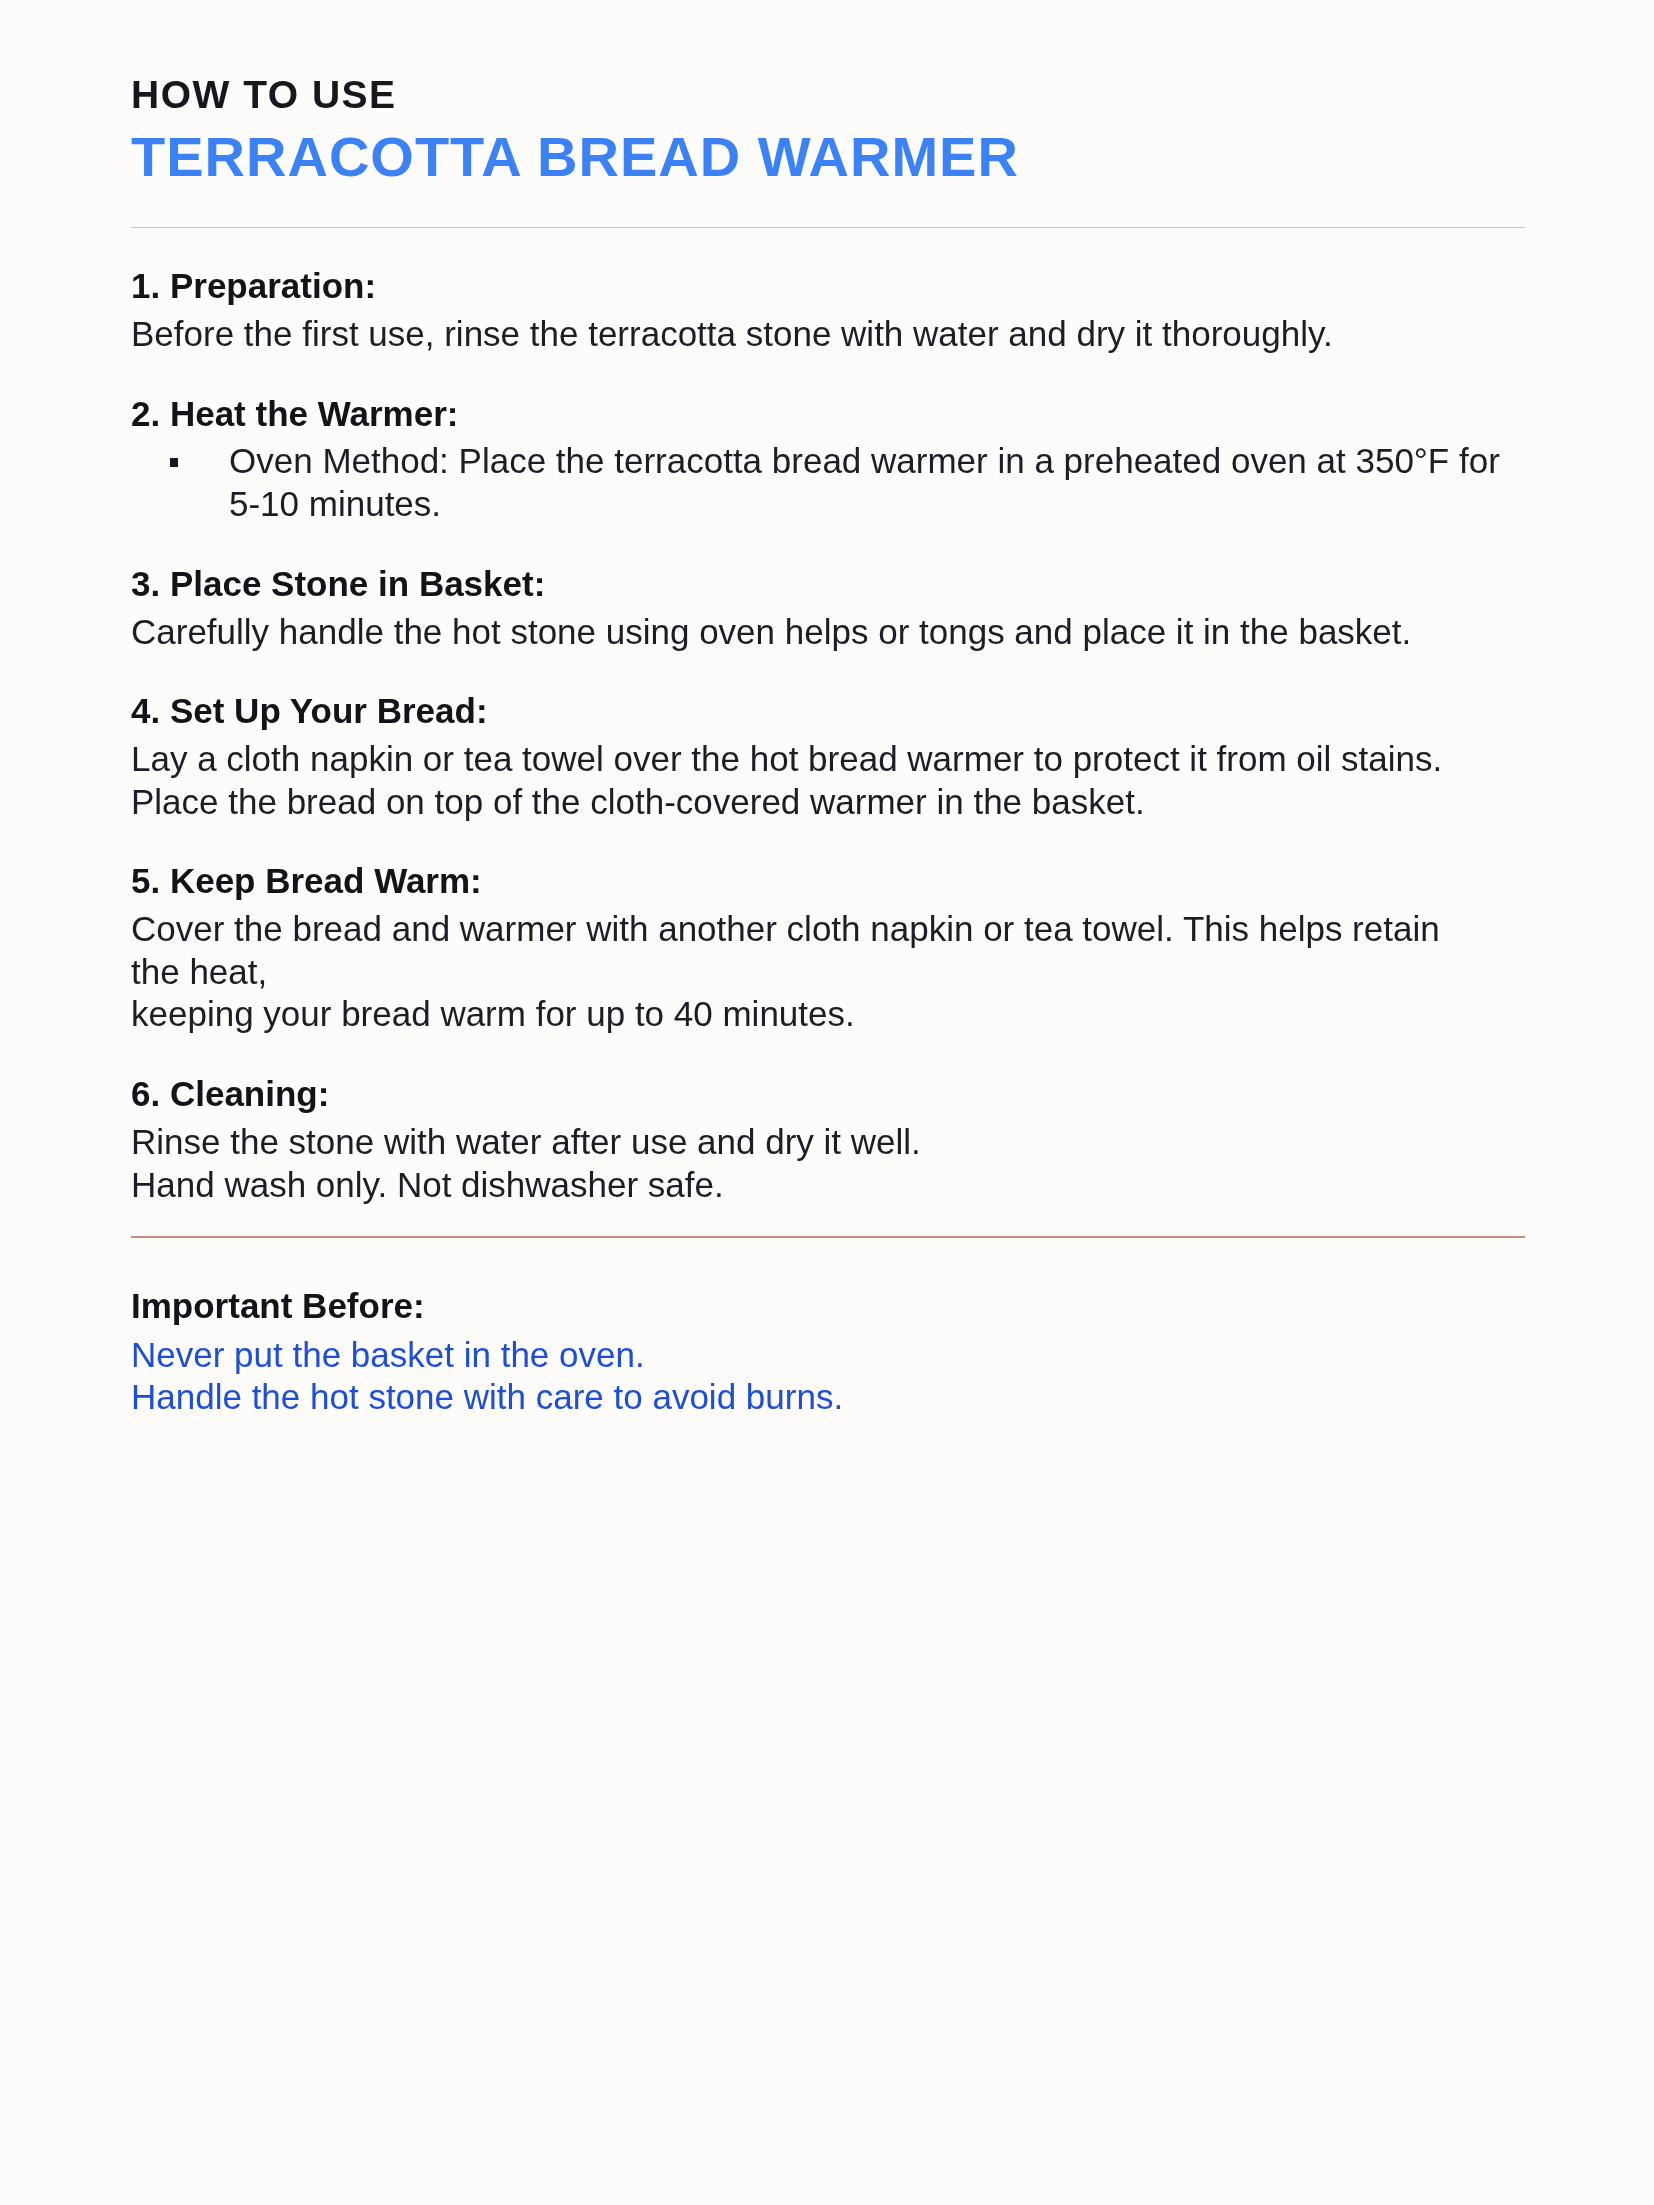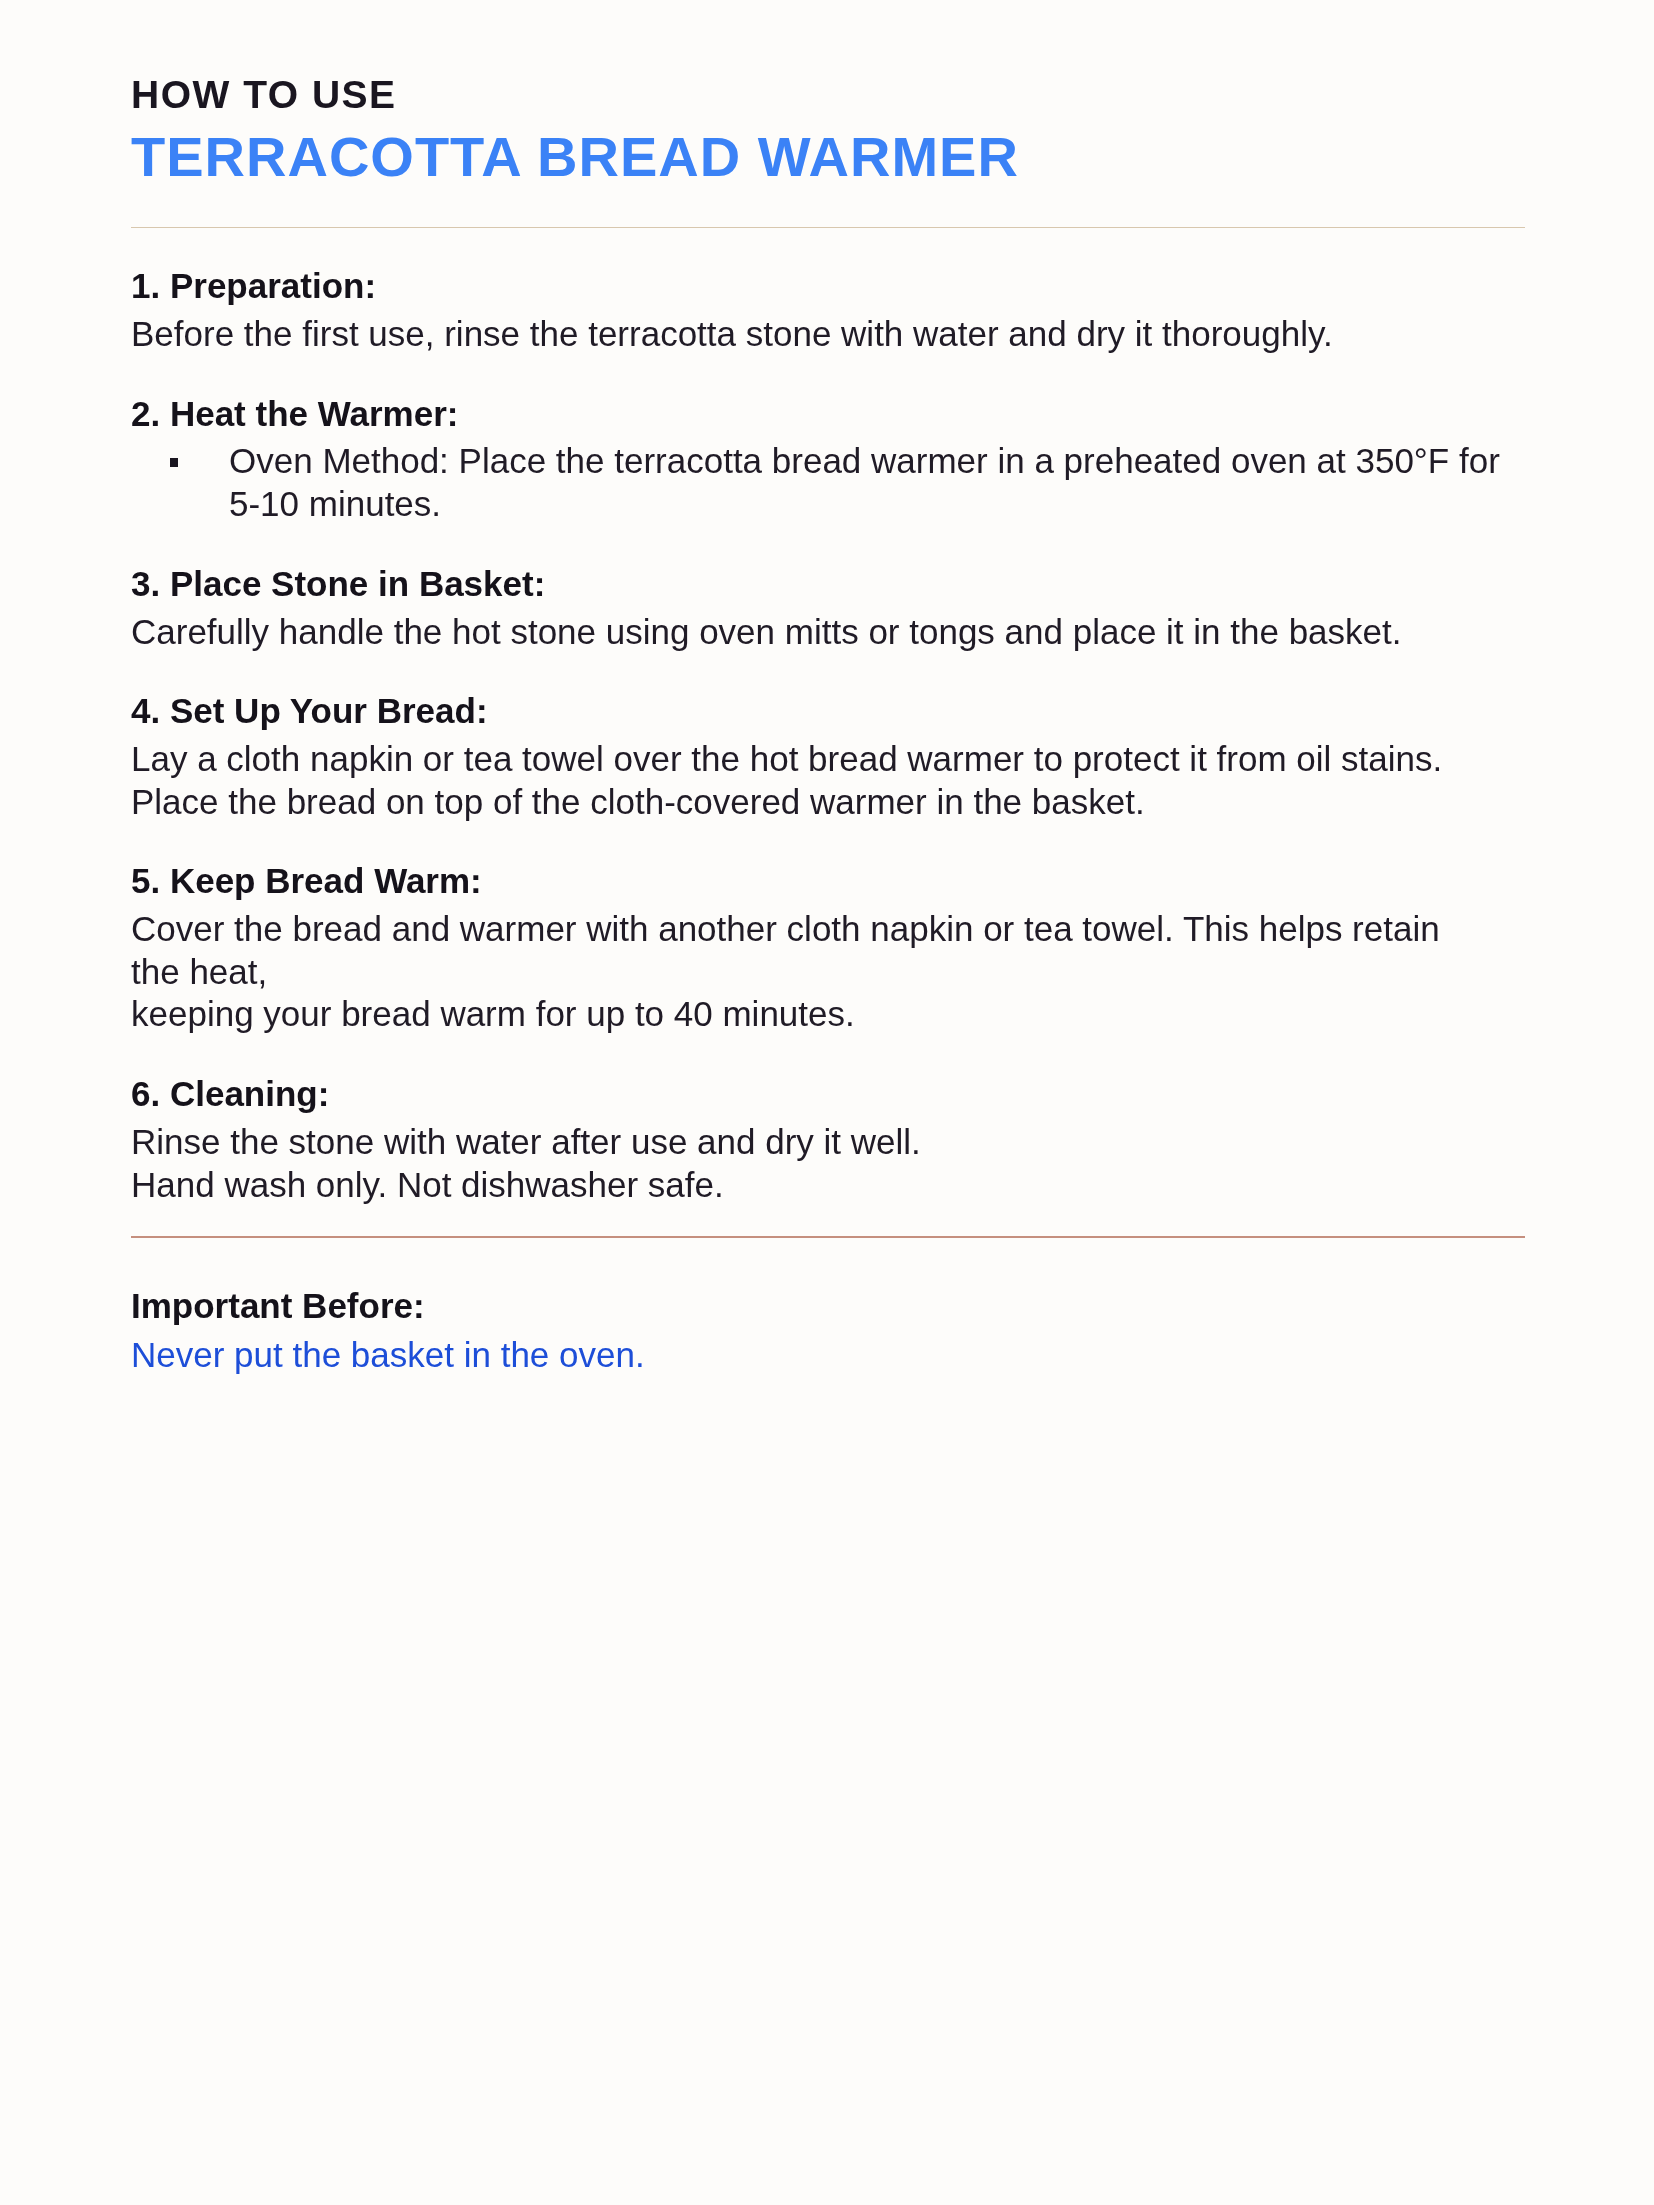--- a/index.html
+++ b/index.html
@@ -127,21 +127,21 @@
     <ul class="bullets">
       <li>
         <span class="sq"></span>
         <span>Oven Method: Place the terracotta bread warmer in a preheated oven at 350°F for 5-10 minutes.</span>
       </li>
     </ul>
   </div>
 
   <div class="section">
     <div class="sec-head">3. Place Stone in Basket:</div>
-    <p class="sec-body">Carefully handle the hot stone using oven mitts or tongs and place it in the basket.</p>
+    <p class="sec-body">Carefully handle the hot stone using oven helps or tongs and place it in the basket.</p>
   </div>
 
   <div class="section">
     <div class="sec-head">4. Set Up Your Bread:</div>
     <p class="sec-body">Lay a cloth napkin or tea towel over the hot bread warmer to protect it from oil stains. Place the bread on top of the cloth-covered warmer in the basket.</p>
   </div>
 
   <div class="section">
     <div class="sec-head">5. Keep Bread Warm:</div>
     <p class="sec-body">Cover the bread and warmer with another cloth napkin or tea towel. This helps retain the heat,</p>
@@ -152,16 +152,17 @@
     <div class="sec-head">6. Cleaning:</div>
     <p class="sec-body">Rinse the stone with water after use and dry it well.</p>
     <p class="sec-body">Hand wash only. Not dishwasher safe.</p>
   </div>
 
   <div class="rule-bottom"></div>
 
   <div class="notes">
     <div class="sec-head">Important Before:</div>
     <div class="line">Never put the basket in the oven.</div>
+    <div class="line">Handle the hot stone with care to avoid burns.</div>
   </div>
 
 </div>
 
 
 </body></html>

